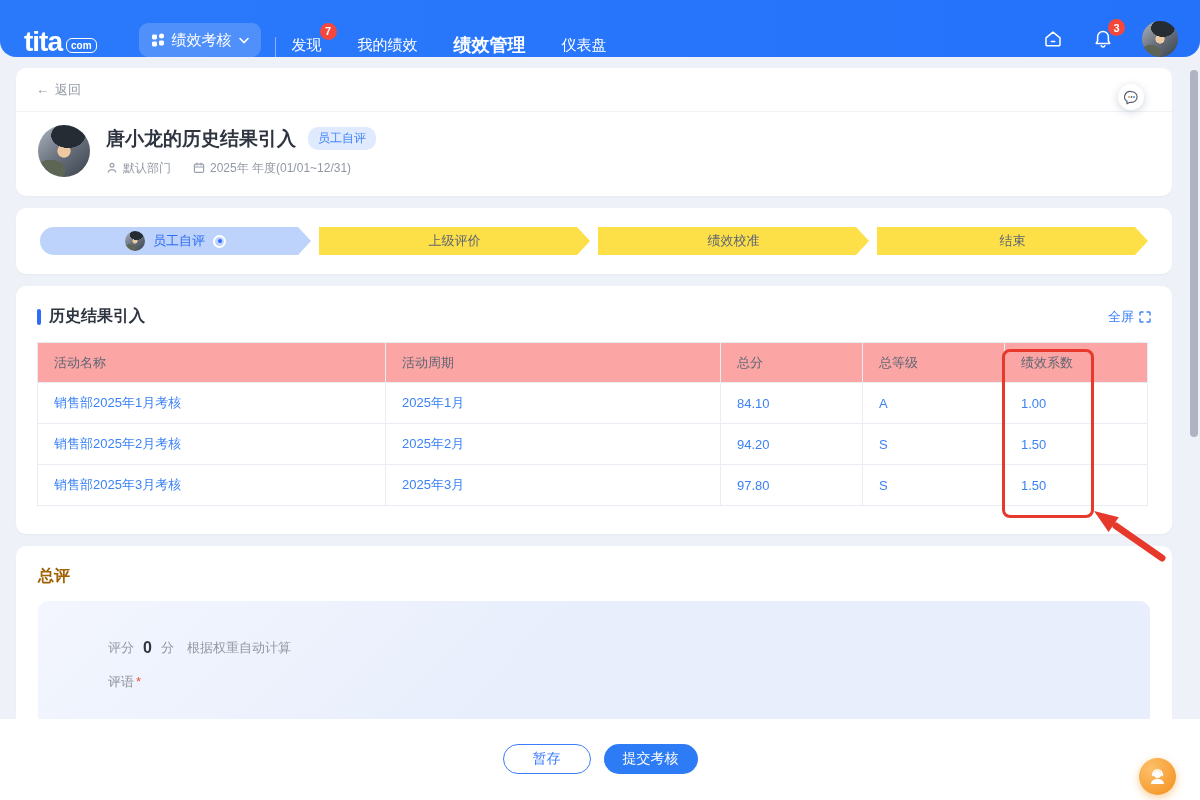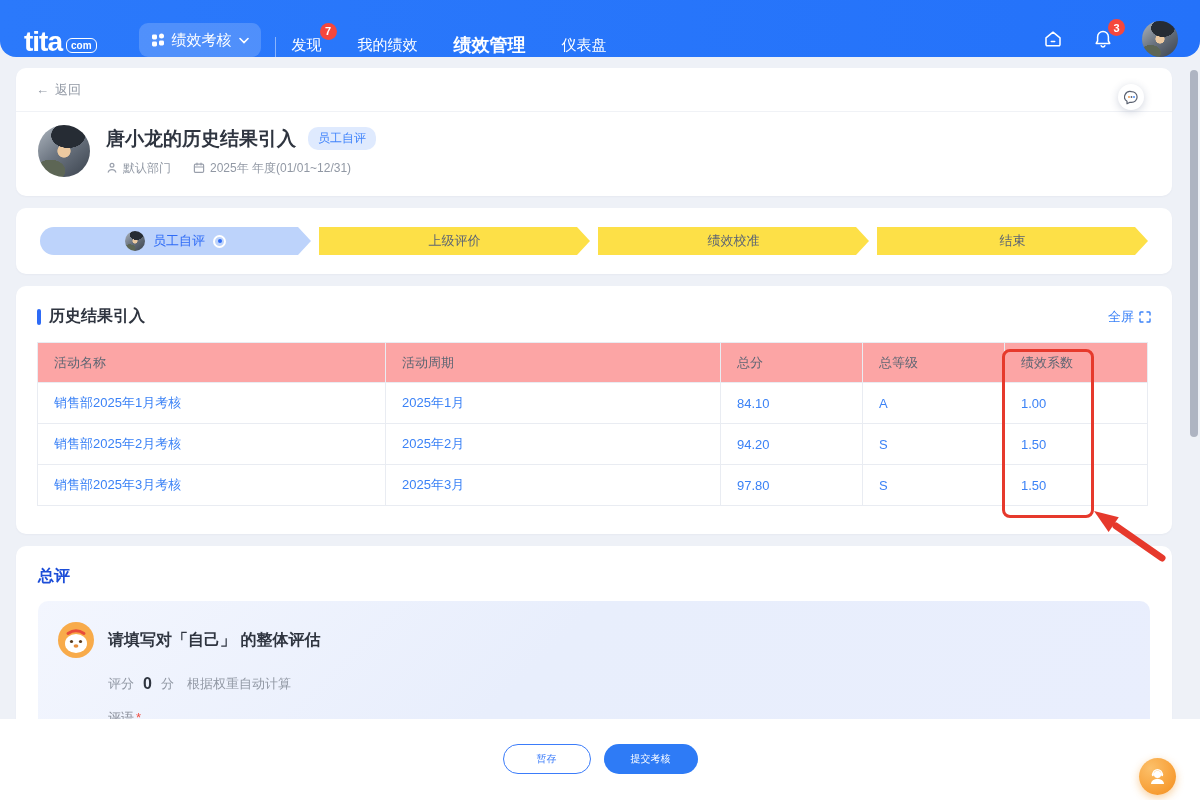--- a/index.html
+++ b/index.html
@@ -103,38 +103,38 @@
   table.history td { height:41px; color:#3b82f6; background:#fff; }
 
   .red-box {
     position:absolute; left:986px; top:63px; width:92px; height:169px;
     border:3px solid #e6392c; border-radius:8px; pointer-events:none; z-index:2;
   }
   .red-arrow { position:absolute; left:1088px; top:508px; z-index:3; pointer-events:none; }
 
   
   .card-summary { top:546px; height:200px; padding:20px 22px; }
-  .summary-title { font-size:16px; font-weight:700; color:#1d4ed8; }
+  .summary-title { font-size:16px; font-weight:700; color:#a16207; }
   .summary-panel {
     margin-top:14px; border-radius:10px; padding:21px 20px; height:140px;
     background:linear-gradient(135deg,#f3f6fe 0%, #e8eefc 45%, #e9eefd 100%);
   }
   .prompt-row { display:flex; align-items:center; gap:14px; }
   .prompt-text { font-size:16px; font-weight:700; color:#2f3540; }
   .score-row { display:flex; align-items:flex-end; gap:7px; margin:17px 0 0 50px; font-size:13px; color:#9198a4; }
   .score-value { font-size:16px; font-weight:700; color:#2f3540; margin:0 2px; }
   .comment-row { margin:16px 0 0 50px; font-size:13px; color:#8a8f9a; }
   .required-mark { color:#f04f43; margin-left:2px; }
 
   
   .footer {
     position:absolute; left:0; top:719px; width:1200px; height:81px; background:#fff; z-index:6;
     display:flex; align-items:flex-start; justify-content:center; gap:13px; padding-top:25px;
   }
-  .btn { height:30px; border-radius:15px; font-size:10px; cursor:pointer; font-family:inherit; }
+  .btn { height:30px; border-radius:15px; font-size:14px; cursor:pointer; font-family:inherit; }
   .btn-outline { width:88px; background:#fff; border:1px solid #3b7cfa; color:#3b7cfa; }
   .btn-primary { width:94px; background:#2e7bf6; border:none; color:#fff; }
 
   .support-fab {
     position:absolute; right:24px; bottom:5px; width:37px; height:37px; border-radius:50%;
     background:radial-gradient(circle at 32% 28%, #fcc06a, #f79d33 70%, #f08f21);
     box-shadow:0 3px 8px rgba(240,150,40,.45);
     display:flex; align-items:center; justify-content:center; cursor:pointer; z-index:7;
   }
 
@@ -338,33 +338,20 @@
 <div class="red-arrow">
   <svg width="90" height="60" viewBox="0 0 90 60">
       <path d="M74 50 L28 18" stroke="#e6392c" stroke-width="7" stroke-linecap="round"></path>
       <path d="M6 3 L30.8 9.2 L20.6 24 Z" fill="#e6392c"></path>
     </svg>
 </div>
 
 <div class="card card-summary">
   <div class="summary-title">总评</div>
   <div class="summary-panel">
-    <div class="prompt-row">
-      <span>
-        <svg width="36" height="36" viewBox="0 0 36 36">
-            <circle cx="18" cy="18" r="18" fill="#f8ab4a"></circle>
-            <ellipse cx="18" cy="21.5" rx="11" ry="9.5" fill="#fff"></ellipse>
-            <circle cx="13.5" cy="19.5" r="1.6" fill="#5a3b1e"></circle>
-            <circle cx="22.5" cy="19.5" r="1.6" fill="#5a3b1e"></circle>
-            <ellipse cx="18" cy="24" rx="2.4" ry="1.7" fill="#e8903f"></ellipse>
-            <path d="M10 11.5 q8 -5.5 16 0" stroke="#e84b3a" stroke-width="3" fill="none" stroke-linecap="round"></path>
-          </svg>
-      </span>
-      <span class="prompt-text">请填写对「自己」 的整体评估</span>
-    </div>
     <div class="score-row">
       <span>评分</span>
       <span class="score-value">0</span>
       <span>分</span>
       <span style="margin-left:6px">根据权重自动计算</span>
     </div>
     <div class="comment-row">
       <span>评语</span><span class="required-mark">*</span>
     </div>
   </div>

